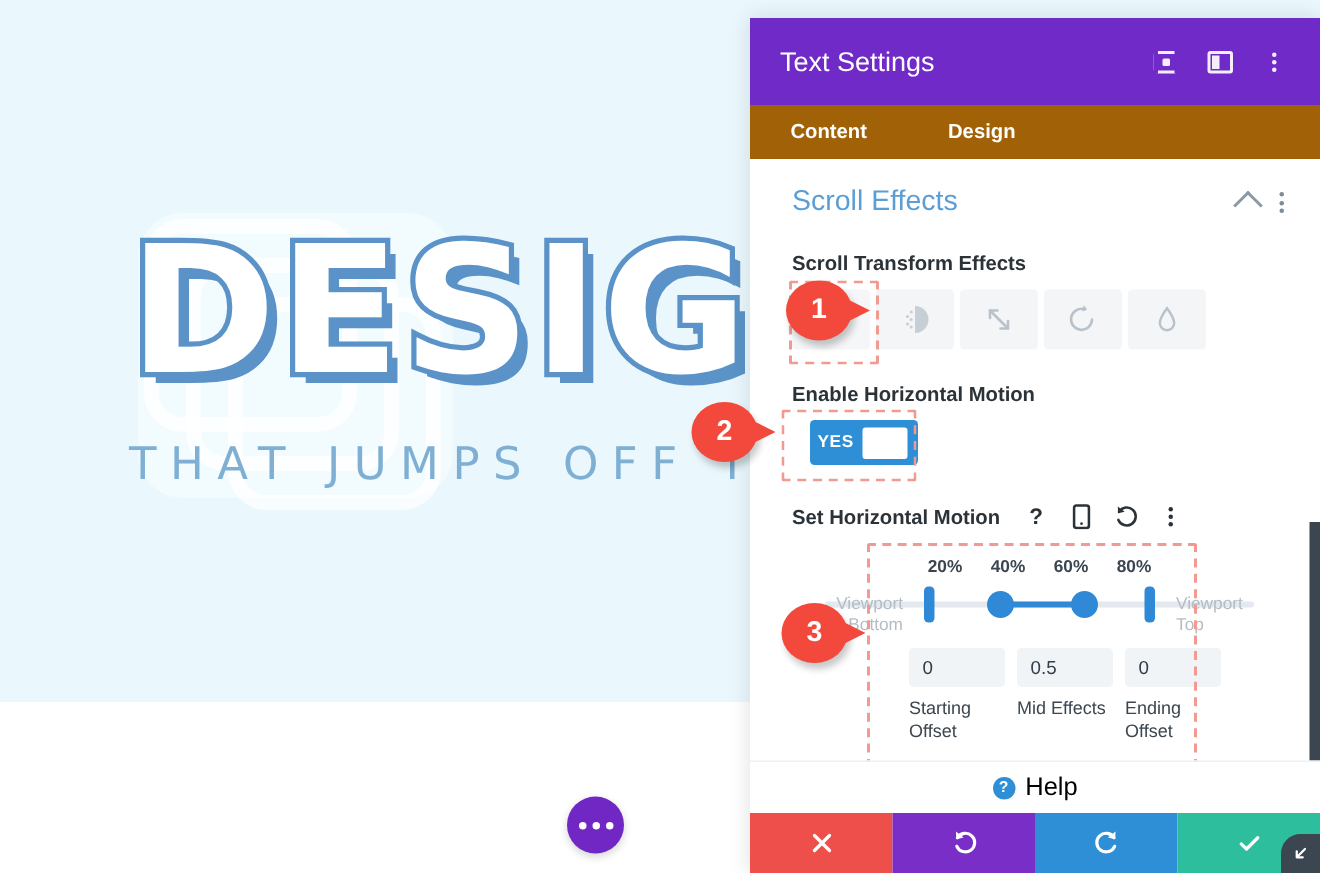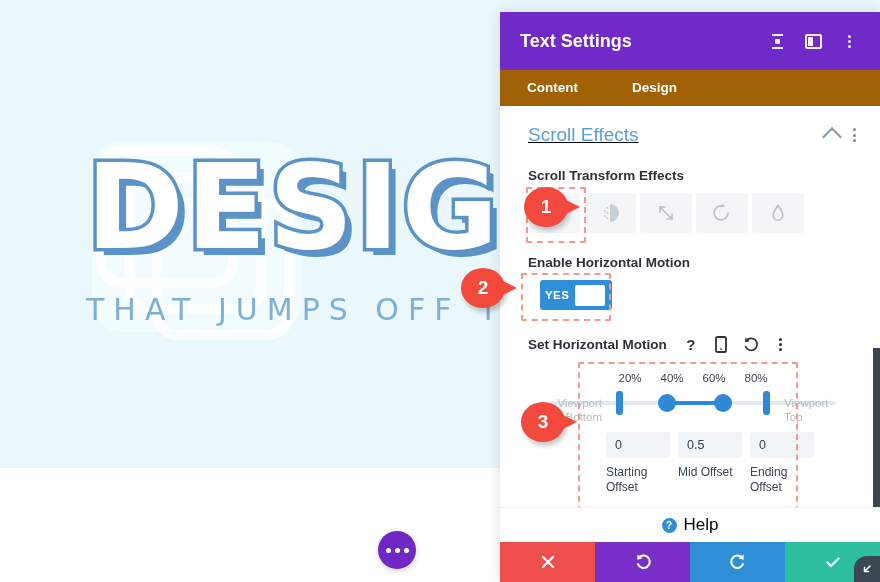--- a/index.html
+++ b/index.html
@@ -63,21 +63,21 @@
     background:#ffffff;overflow:hidden;
     box-shadow:0 0 14px rgba(0,0,0,.13);
     display:flex;flex-direction:column;
   }
 
   
   #panel-header{
     height:58px;flex:0 0 58px;background:#6f2ac7;
     display:flex;align-items:center;padding:0 20px;box-sizing:border-box;
   }
-  #panel-title{color:#fff;font-size:18px;font-weight:bold;flex:1;}
+  #panel-title{color:#fff;font-size:18px;font-weight:normal;flex:1;}
   .hdr-ico{
     width:22px;height:22px;margin-left:14px;position:relative;
     display:flex;align-items:center;justify-content:center;
     opacity:.92;
   }
   .ico-focus{border:2px solid #fff;border-radius:3px;width:17px;height:15px;box-sizing:border-box;position:relative;}
   .ico-focus:before{content:"";position:absolute;left:4px;top:3px;width:5px;height:5px;background:#fff;border-radius:1px;}
   .ico-focus:after{content:"";position:absolute;left:-2px;top:-2px;right:-2px;bottom:-2px;
      border-left:3px solid #6f2ac7;border-right:3px solid #6f2ac7;}
   .ico-layout{width:17px;height:15px;border:2px solid #fff;border-radius:2px;box-sizing:border-box;display:flex;}
@@ -90,21 +90,21 @@
   .tab{
     flex:0 0 auto;padding:0 27px;height:36px;line-height:36px;
     color:#ffffff;font-size:13.5px;font-weight:bold;box-sizing:border-box;
   }
   .tab.active{background:#8b44df;}
 
   
   #panel-body{flex:1 1 auto;position:relative;overflow:hidden;background:#fff;}
   #panel-scroll{position:absolute;left:0;top:0;right:0;bottom:0;padding:18px 22px 0 28px;box-sizing:border-box;}
 
-  .sect-head{display:flex;align-items:center;margin-bottom:22px;text-decoration:underline;}
+  .sect-head{display:flex;align-items:center;margin-bottom:22px;}
   .sect-title{color:#5b9ed6;font-size:19px;flex:1;}
   .chev-up{
     width:12px;height:12px;border-left:2px solid #8a99a8;border-top:2px solid #8a99a8;
     transform:rotate(45deg);margin-right:14px;margin-top:4px;
   }
   .kebab-dark{display:flex;flex-direction:column;gap:2.5px;align-items:center;margin-right:2px;}
   .kebab-dark i{width:3px;height:3px;border-radius:50%;background:#7d8a97;display:block;}
 
   .fld-label{font-size:13.5px;font-weight:bold;color:#2c3338;margin-bottom:10px;}
 
@@ -131,21 +131,21 @@
   
   #motion-head{display:flex;align-items:center;margin-bottom:4px;position:relative;}
   #motion-title{font-size:13.5px;font-weight:bold;color:#2c3338;margin-right:14px;}
   .mini{width:20px;height:20px;display:flex;align-items:center;justify-content:center;margin-right:10px;color:#2c3338;}
   .mini svg{display:block;}
   .q{font-size:15px;font-weight:bold;color:#2c3338;line-height:1;}
 
   
   #motion-block{position:relative;padding:14px 0 12px 0;}
   #slider-area{position:relative;margin:0 78px 0 78px;}
-  #ticks{display:flex;justify-content:space-between;padding:0 4px;margin-bottom:6px;}
+  #ticks{display:flex;justify-content:space-between;padding:0 4px;margin-bottom:6px;font-weight:bold;}
   #ticks span{font-size:11.5px;color:#3b4650;width:40px;text-align:center;}
   #track-wrap{position:relative;height:26px;}
   #track{position:absolute;left:-56px;right:-56px;top:11px;height:4px;background:#e3e9ef;border-radius:2px;}
   #fillseg{position:absolute;left:33%;width:34%;top:11px;height:4px;background:#3089d6;}
   .bar{position:absolute;width:7px;height:24px;border-radius:3px;background:#3089d6;top:1px;}
   .knob{position:absolute;width:18px;height:18px;border-radius:50%;background:#3089d6;top:4px;}
   .vp{position:absolute;font-size:11.5px;color:#b4bcc4;line-height:14px;top:6px;width:62px;}
   #vp-bottom{left:-2px;text-align:right;}
   #vp-top{right:-2px;text-align:left;}
 
@@ -373,21 +373,21 @@
           </div>
         </div>
 
         <div id="offsets">
           <div class="off">
             <input value="0" style="">
             <div class="cap">Starting Offset</div>
           </div>
           <div class="off">
             <input value="0.5" style="">
-            <div class="cap">Mid Offset</div>
+            <div class="cap">Mid Effects</div>
           </div>
           <div class="off">
             <input value="0" style="">
             <div class="cap">Ending Offset</div>
           </div>
         </div>
 
         <div class="dash" style="left:50px;top:4px;width:216px;height:146px;"></div>
       </div>
     </div>

